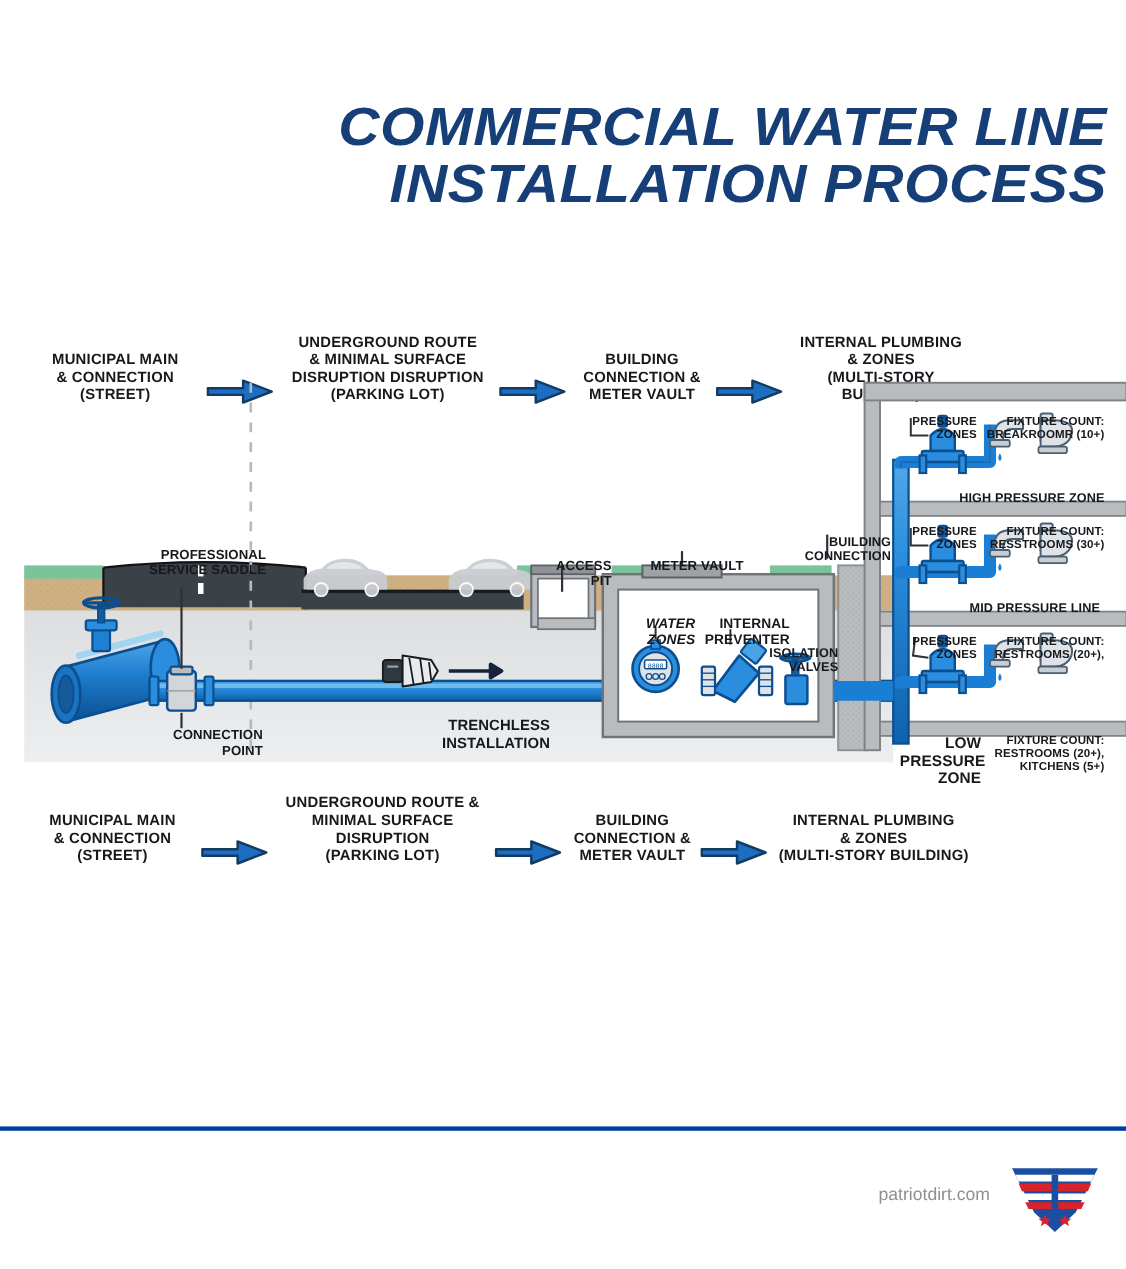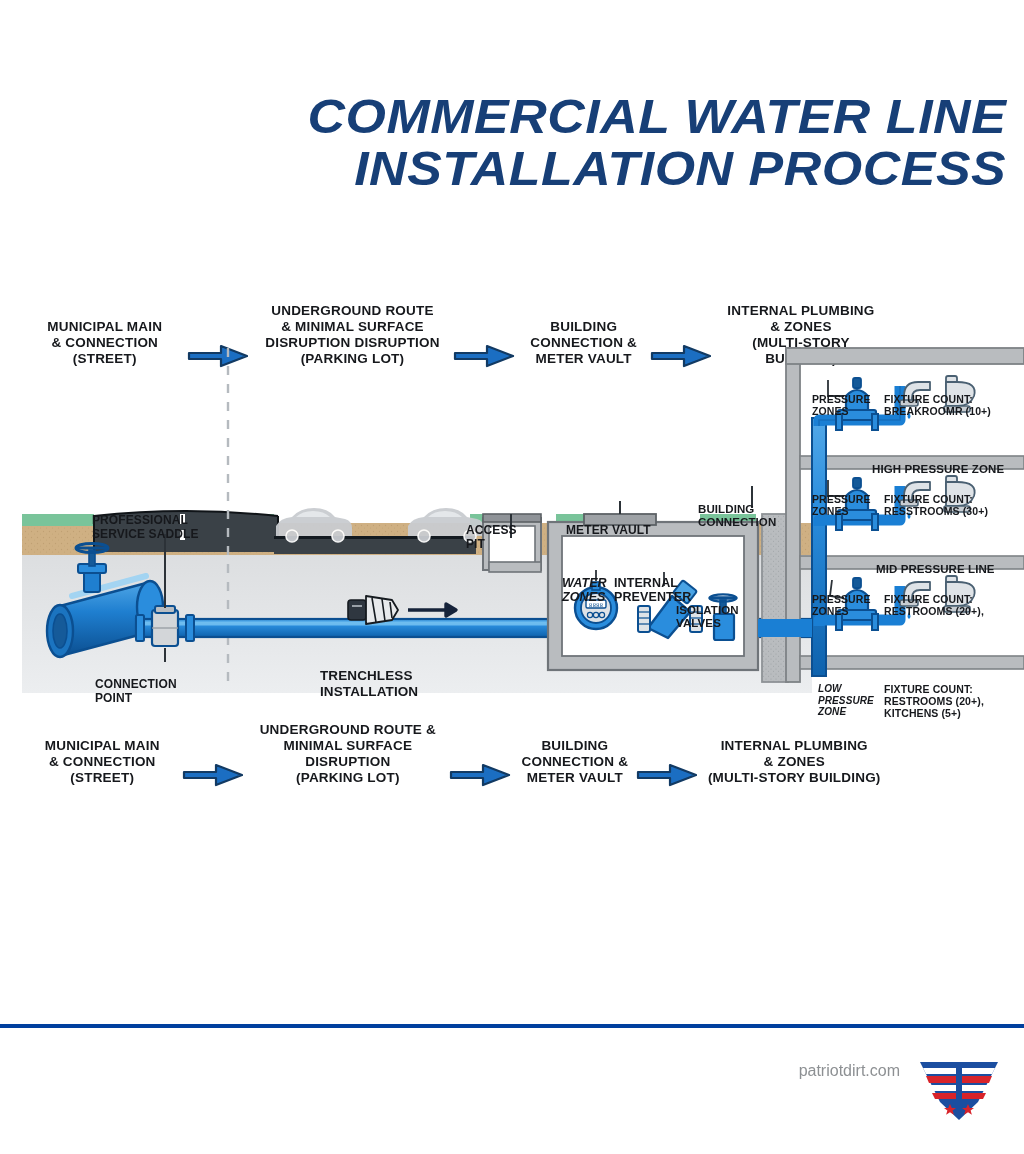--- a/index.html
+++ b/index.html
@@ -36,32 +36,31 @@
   #steps-bot{top:722px;}
   #steps-bot .step{font-size:13.5px;}
 
   
   #diagram{position:absolute;left:0;top:338px;width:1024px;height:372px;}
   #diagram svg{display:block;}
 
   
   .dlabel{
     position:absolute;font-weight:bold;color:#16181c;
-    text-align:left;line-height:1.15;letter-spacing:0.1px;
+    text-align:right;line-height:1.15;letter-spacing:0.1px;
     white-space:nowrap;
-    margin-top:16px;
   }
   .dlabel span{display:block;}
 
   
   #footer-rule{position:absolute;left:0;top:1024px;width:1024px;height:4px;background:#003f9e;}
   #footer{position:absolute;left:0;top:1050px;width:1024px;height:90px;}
   #brand{position:absolute;right:124px;top:10px;text-align:right;}
   #brand-name{font-size:22px;font-weight:bold;color:#333638;letter-spacing:-0.2px;}
-  #brand-url{font-size:16px;color:#8d9093;margin-top:2px;}
+  #brand-url{font-size:16px;color:#8d9093;margin-top:18px;}
   #logo{position:absolute;right:22px;top:8px;width:86px;height:66px;}
 </style>
 </head>
 <body>
 
 <div id="title-block">
   <div class="title-line" id="title-1">COMMERCIAL WATER LINE</div>
   <div class="title-line" id="title-2">INSTALLATION PROCESS</div>
 </div>
 
@@ -417,21 +416,21 @@
 </div>
 
 <div class="dlabel" style="left:812px;top:577px;font-size:10.5px;width:76px;">
   <span>PRESSURE</span>
   <span>ZONES</span>
 </div>
 <div class="dlabel" style="left:884px;top:577px;font-size:10.5px;width:120px;">
   <span>FIXTURE COUNT:</span>
   <span>RESTROOMS (20+),</span>
 </div>
-<div class="dlabel" style="left:818px;top:667px;font-size:10px;width:74px;font-style:italic;">
+<div class="dlabel" style="left:818px;top:667px;font-size:14px;width:74px;">
   <span>LOW</span>
   <span>PRESSURE</span>
   <span>ZONE</span>
 </div>
 <div class="dlabel" style="left:884px;top:667px;font-size:10.5px;width:120px;">
   <span>FIXTURE COUNT:</span>
   <span>RESTROOMS (20+),</span>
   <span>KITCHENS (5+)</span>
 </div>
 

